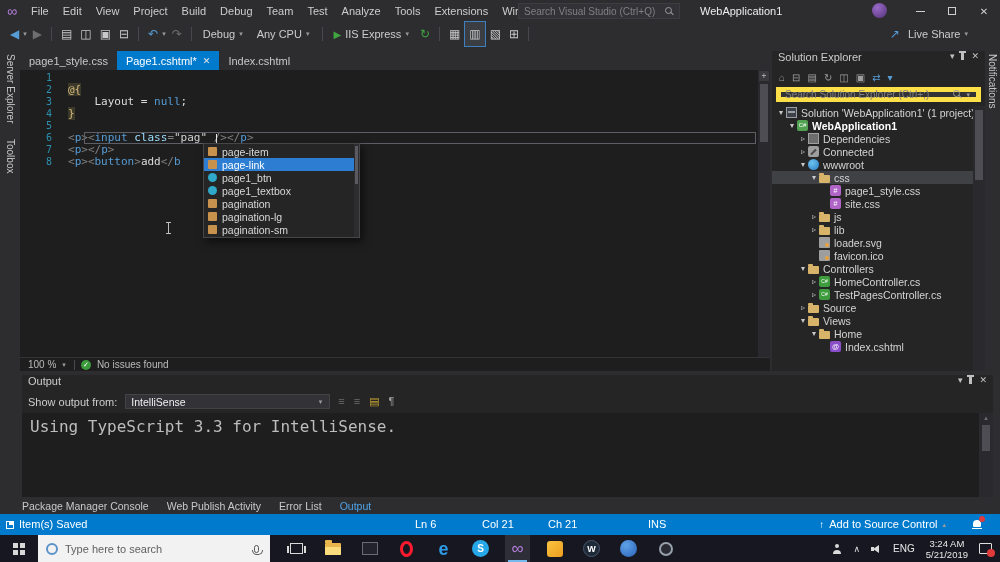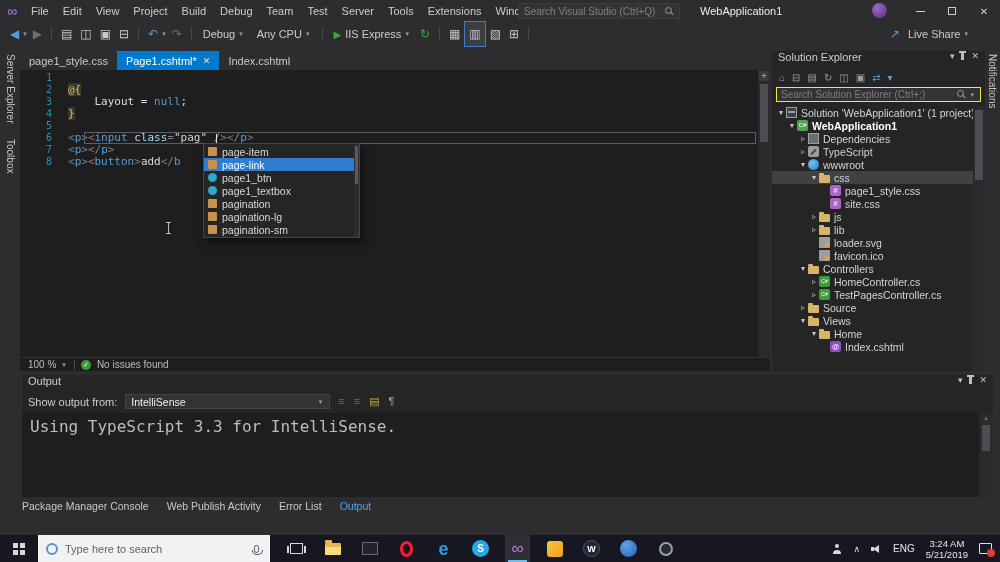--- a/index.html
+++ b/index.html
@@ -82,21 +82,21 @@
 
   
   #solution-explorer { position:absolute; left:772px; top:51px; width:213px; height:320px; background:#252526; }
   .pane-header { height:17px; display:flex; align-items:flex-start; justify-content:space-between; padding:0 6px; font-size:11px; color:#CCCCCC; }
   .pane-hicons { display:flex; align-items:center; gap:7px; }
   .pane-hicons span { font-size:9px; color:#C0C0C0; }
   .pin { width:3px; height:7px; background:#C0C0C0; position:relative; display:inline-block; }
   .pin::after { content:""; position:absolute; top:-2px; left:-2px; width:7px; height:2px; background:#C0C0C0; }
   #se-toolbar { height:18px; display:flex; align-items:center; gap:7px; padding:0 7px; }
   .se-tico { font-size:10px; color:#9E9E9E; }
-  .se-search { margin:1px 4px 2px 4px; height:15px; background:#333337; border:1px solid #fde047; display:flex; align-items:center; padding:0 4px; gap:4px; }
+  .se-search { margin:1px 4px 2px 4px; height:15px; background:#333337; border:5px solid #fde047; display:flex; align-items:center; padding:0 4px; gap:4px; }
   .se-search input { flex:1; background:transparent; border:0; outline:0; font-family:"Liberation Sans",sans-serif; font-size:10px; color:#9A9A9A; }
   .se-search input::placeholder { color:#7F7F7F; }
   #se-tree { position:absolute; left:0; top:55px; right:12px; bottom:0; overflow:hidden; }
   .tree-row { display:flex; align-items:center; height:13px; white-space:nowrap; }
   .tree-row.sel { background:#3F4145; }
   .t-arrow { width:10px; font-size:8px; color:#C8C8C8; text-align:center; flex:none; }
   .t-label { font-size:10.5px; color:#D4D4D4; }
   .t-label.bold { font-weight:bold; color:#FFFFFF; }
   #se-scroll { position:absolute; right:0; top:55px; bottom:0; width:12px; background:#2A2A2E; }
   #se-thumb { position:absolute; right:2px; top:4px; width:8px; height:70px; background:#4D4D53; }
@@ -207,21 +207,21 @@
     <span class="vs-logo" data-name="visual-studio-logo-icon">∞</span>
     <nav id="menubar" data-name="menubar">
         <div class="menu-item" data-name="menu-file">File</div>
         <div class="menu-item" data-name="menu-edit">Edit</div>
         <div class="menu-item" data-name="menu-view">View</div>
         <div class="menu-item" data-name="menu-project">Project</div>
         <div class="menu-item" data-name="menu-build">Build</div>
         <div class="menu-item" data-name="menu-debug">Debug</div>
         <div class="menu-item" data-name="menu-team">Team</div>
         <div class="menu-item" data-name="menu-test">Test</div>
-        <div class="menu-item" data-name="menu-analyze">Server</div>
+        <div class="menu-item" data-name="menu-analyze">Analyze</div>
         <div class="menu-item" data-name="menu-tools">Tools</div>
         <div class="menu-item" data-name="menu-extensions">Extensions</div>
         <div class="menu-item" data-name="menu-window">Window</div>
         <div class="menu-item" data-name="menu-help">Help</div>
       </nav>
     <div id="title-search" data-name="quick-search-box">
       <input data-name="quick-search-input" placeholder="Search Visual Studio (Ctrl+Q)" style="">
       <span class="mag" data-name="search-icon"></span>
     </div>
     <div id="window-title" data-name="window-title">WebApplication1</div>
@@ -399,21 +399,21 @@
           <span class="t-label bold" data-name="tree-item-label">WebApplication1</span>
         </div>
         <div class="tree-row" data-name="tree-item-dependencies" style="padding-left: 26px;">
           <span class="t-arrow" data-name="chevron-collapsed-icon">▹</span>
           <span class="ic ic-dependencies" data-name="dependencies-icon"></span>
           <span class="t-label" data-name="tree-item-label">Dependencies</span>
         </div>
         <div class="tree-row" data-name="tree-item-properties" style="padding-left: 26px;">
           <span class="t-arrow" data-name="chevron-collapsed-icon">▹</span>
           <span class="ic ic-properties" data-name="properties-icon"></span>
-          <span class="t-label" data-name="tree-item-label">TypeScript</span>
+          <span class="t-label" data-name="tree-item-label">Connected</span>
         </div>
         <div class="tree-row" data-name="tree-item-wwwroot" style="padding-left: 26px;">
           <span class="t-arrow" data-name="chevron-expanded-icon">▾</span>
           <span class="ic ic-globe" data-name="globe-icon"></span>
           <span class="t-label" data-name="tree-item-label">wwwroot</span>
         </div>
         <div class="tree-row sel" data-name="tree-item-css" style="padding-left: 37px;">
           <span class="t-arrow" data-name="chevron-expanded-icon">▾</span>
           <span class="ic ic-folder" data-name="folder-icon"></span>
           <span class="t-label" data-name="tree-item-label">css</span>
@@ -520,20 +520,38 @@
     </div>
   </section>
 
   <nav id="panel-tabs" data-name="bottom-panel-tabs">
       <div class="ptab" data-name="panel-tab-package-manager-console">Package Manager Console</div>
       <div class="ptab" data-name="panel-tab-web-publish-activity">Web Publish Activity</div>
       <div class="ptab" data-name="panel-tab-error-list">Error List</div>
       <div class="ptab active" data-name="panel-tab-output">Output</div>
     </nav>
 
+  <div id="statusbar" data-name="statusbar">
+    <div id="sb-msg" class="abs" data-name="status-message">
+      <span class="sb-disk" data-name="saved-icon"></span>
+      <span data-name="status-message-label">Item(s) Saved</span>
+    </div>
+    <span class="abs" style="left:415px;" data-name="status-line">Ln 6</span>
+    <span class="abs" style="left:482px;" data-name="status-column">Col 21</span>
+    <span class="abs" style="left:548px;" data-name="status-character">Ch 21</span>
+    <span class="abs" style="left:648px;" data-name="status-insert-mode">INS</span>
+    <div id="sb-sc" class="abs" data-name="add-to-source-control-button">
+      <span class="up-arrow" data-name="upload-icon">↑</span>
+      <span data-name="source-control-label">Add to Source Control</span>
+      <span class="caret" data-name="chevron-up-icon">▴</span>
+    </div>
+    <span id="sb-bell" data-name="notifications-bell-icon">
+        <span class="red-dot" data-name="notification-badge"></span>
+      </span>
+  </div>
 
   <div id="taskbar" data-name="windows-taskbar">
     <div id="start-btn" data-name="start-button">
         <span class="win-logo" data-name="windows-logo-icon"></span>
       </div>
     <div id="tb-search" data-name="taskbar-search-box">
       <span class="cortana" data-name="cortana-icon"></span>
       <input data-name="taskbar-search-input" placeholder="Type here to search" style="">
       <span class="mic" data-name="microphone-icon"></span>
     </div>

